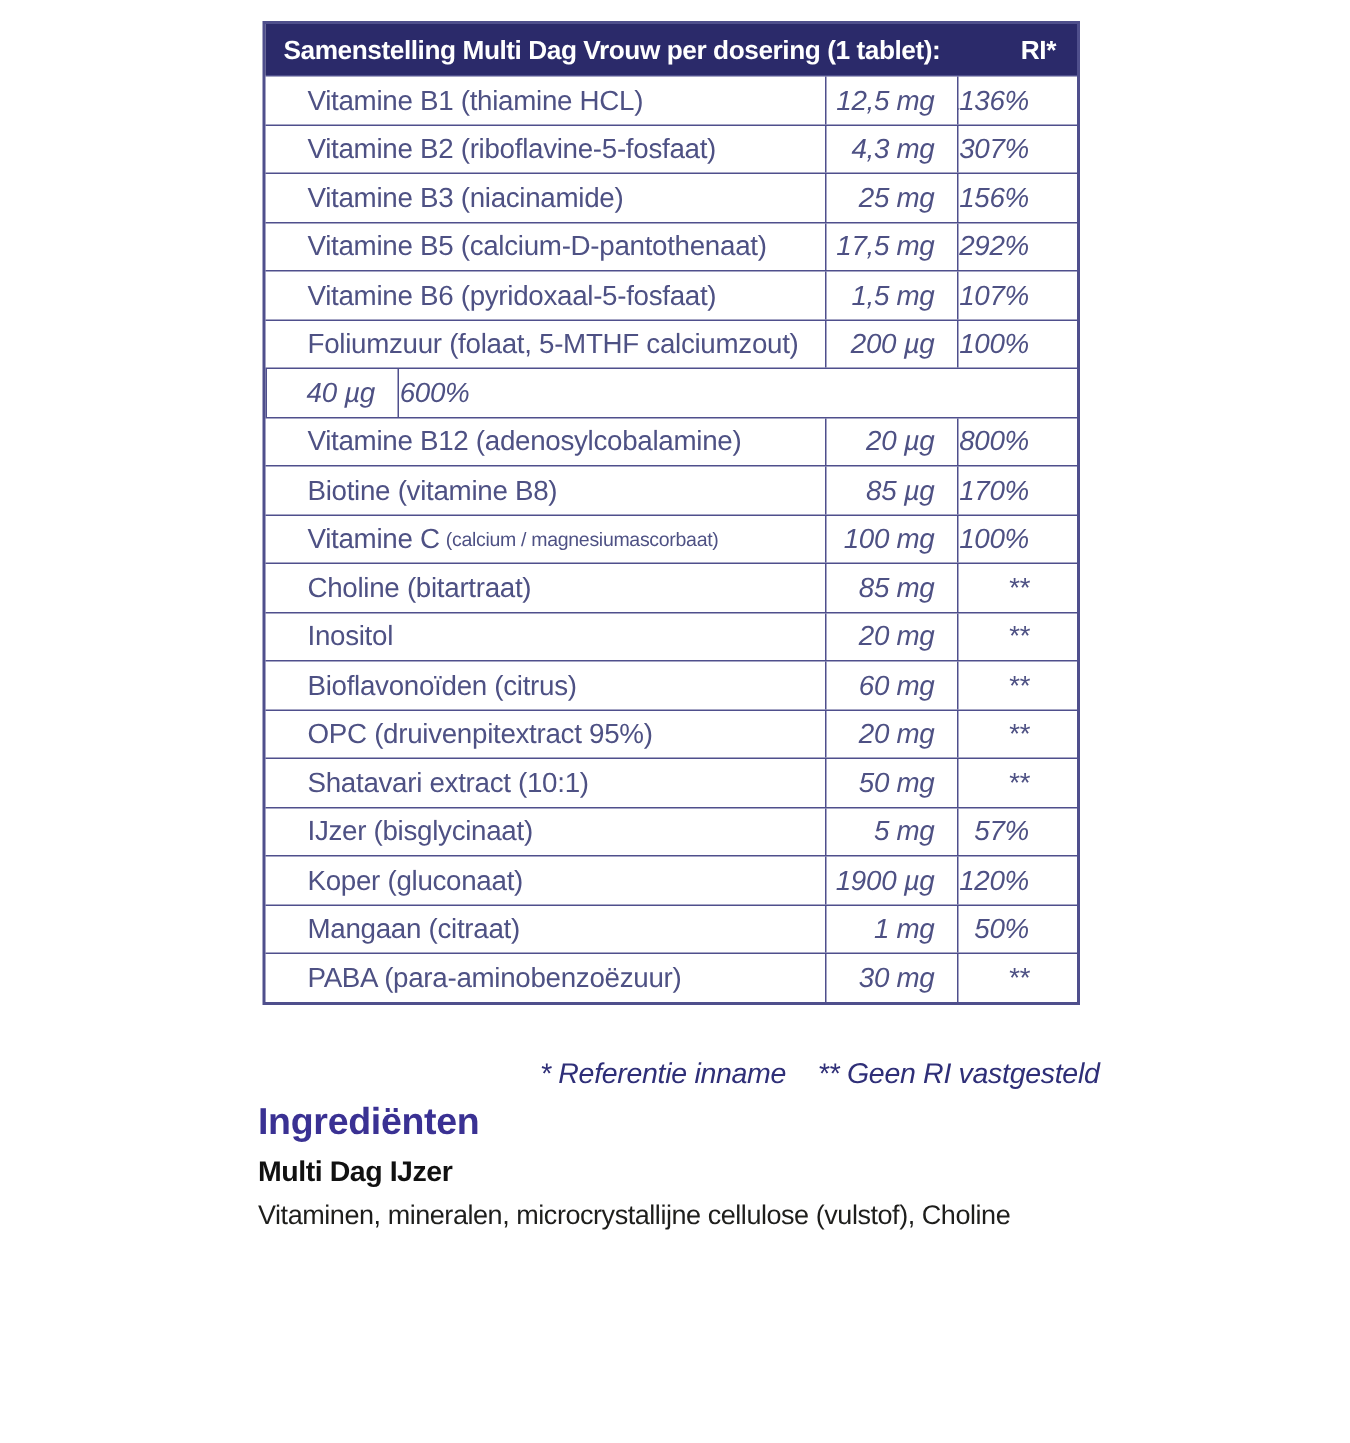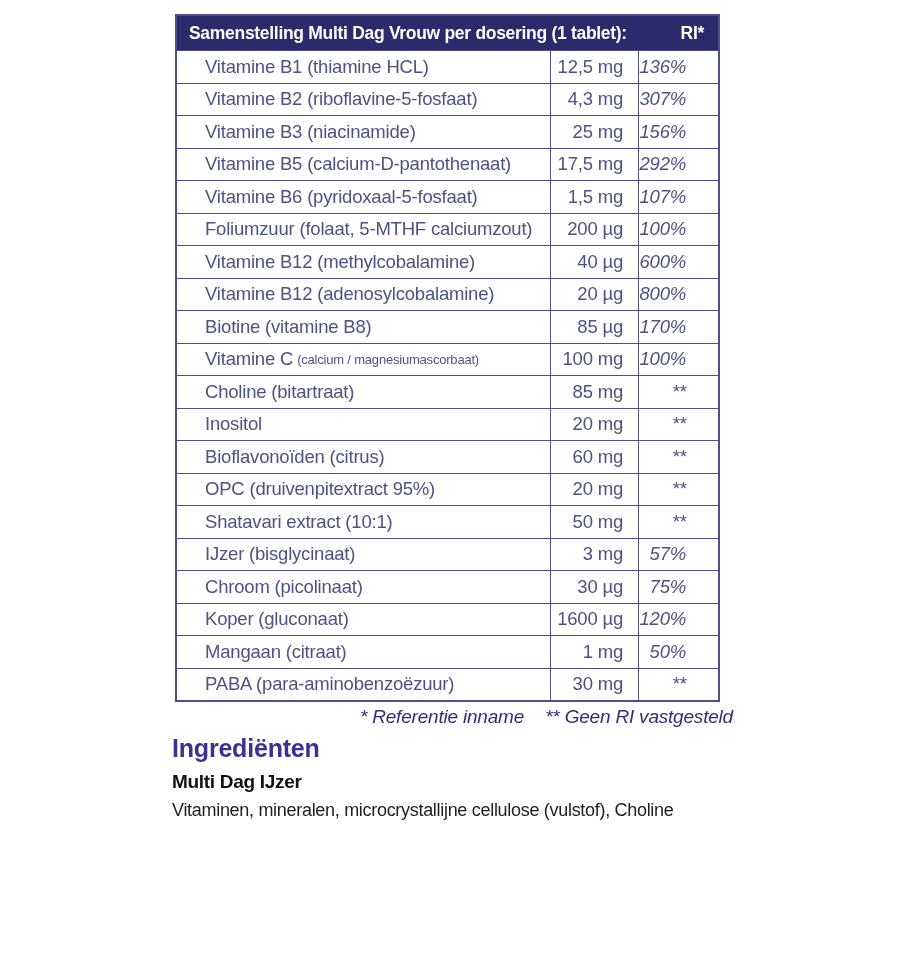--- a/index.html
+++ b/index.html
@@ -63,20 +63,21 @@
   }
   .cell.name .sub {
     font-size: 13px;
     margin-left: 4px;
   }
   .cell.amount {
     width: 88px;
     border-left: 1.5px solid var(--border);
     justify-content: flex-end;
     padding-right: 15px;
+    font-style: italic;
   }
   .cell.ri {
     width: 80px;
     border-left: 1.5px solid var(--border);
     justify-content: flex-end;
     padding-right: 32px;
     font-style: italic;
   }
   .footnote {
     position: absolute;
@@ -166,23 +167,20 @@
           <div class="cell ri">107%</div>
         </div>
         <div class="t-row">
           <div class="cell name">
             <span>Foliumzuur (folaat, 5-MTHF calciumzout)</span>
           </div>
           <div class="cell amount">200 µg</div>
           <div class="cell ri">100%</div>
         </div>
         <div class="t-row">
-          <div class="cell name">
-            <span>Vitamine B12 (methylcobalamine)</span>
-          </div>
           <div class="cell amount">40 µg</div>
           <div class="cell ri">1600%</div>
         </div>
         <div class="t-row">
           <div class="cell name">
             <span>Vitamine B12 (adenosylcobalamine)</span>
           </div>
           <div class="cell amount">20 µg</div>
           <div class="cell ri">800%</div>
         </div>
@@ -233,35 +231,28 @@
           <div class="cell name">
             <span>Shatavari extract (10:1)</span>
           </div>
           <div class="cell amount">50 mg</div>
           <div class="cell ri">**</div>
         </div>
         <div class="t-row">
           <div class="cell name">
             <span>IJzer (bisglycinaat)</span>
           </div>
-          <div class="cell amount">3 mg</div>
+          <div class="cell amount">5 mg</div>
           <div class="cell ri">57%</div>
         </div>
         <div class="t-row">
           <div class="cell name">
-            <span>Chroom (picolinaat)</span>
-          </div>
-          <div class="cell amount">30 µg</div>
-          <div class="cell ri">75%</div>
-        </div>
-        <div class="t-row">
-          <div class="cell name">
             <span>Koper (gluconaat)</span>
           </div>
-          <div class="cell amount">1600 µg</div>
+          <div class="cell amount">1900 µg</div>
           <div class="cell ri">120%</div>
         </div>
         <div class="t-row">
           <div class="cell name">
             <span>Mangaan (citraat)</span>
           </div>
           <div class="cell amount">1 mg</div>
           <div class="cell ri">50%</div>
         </div>
         <div class="t-row">

